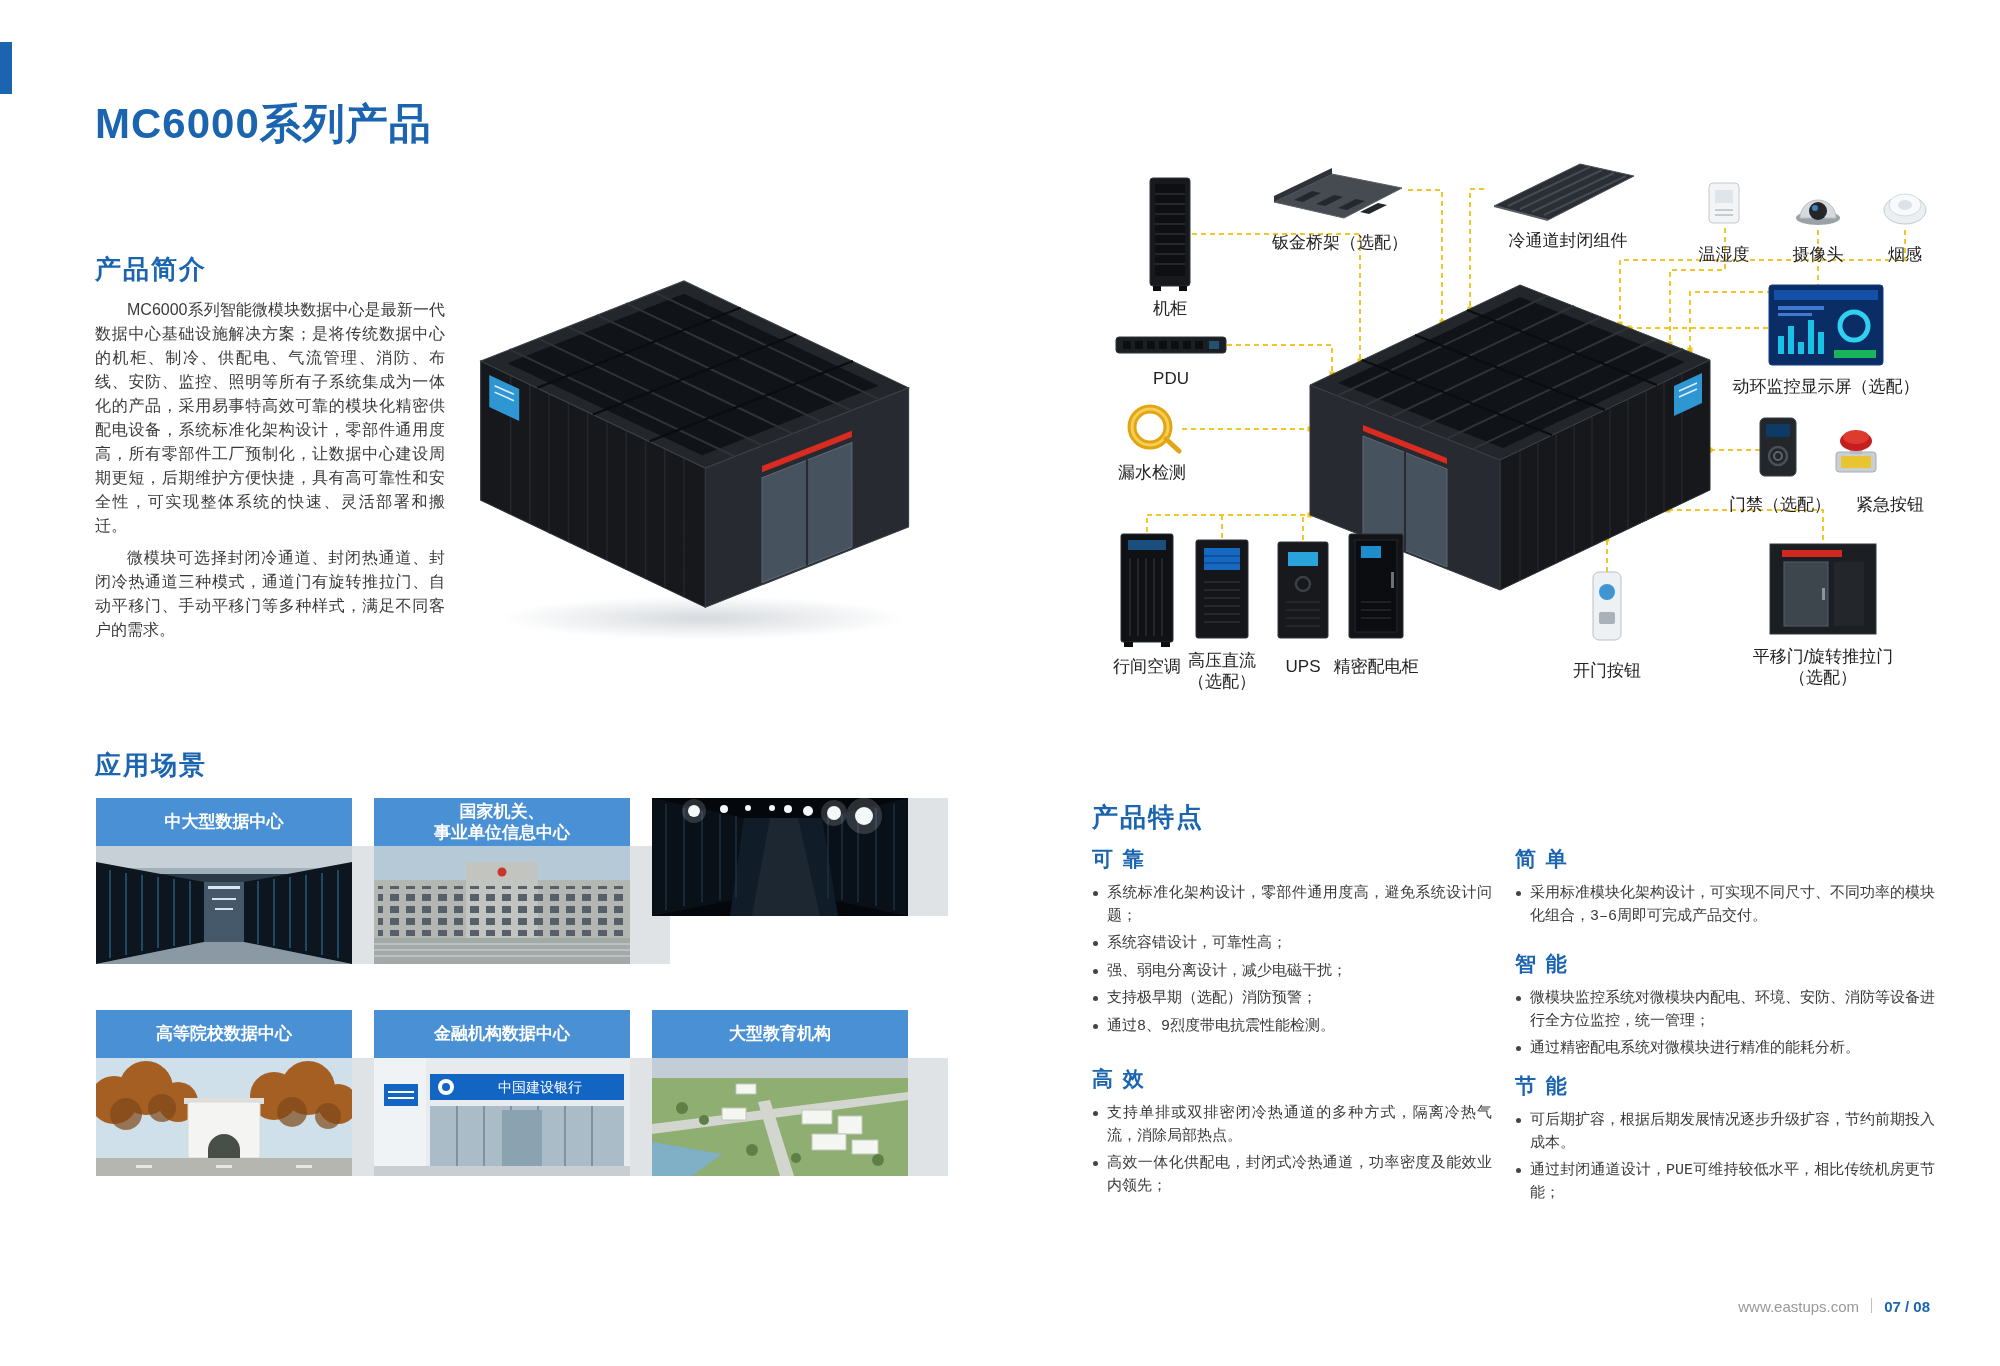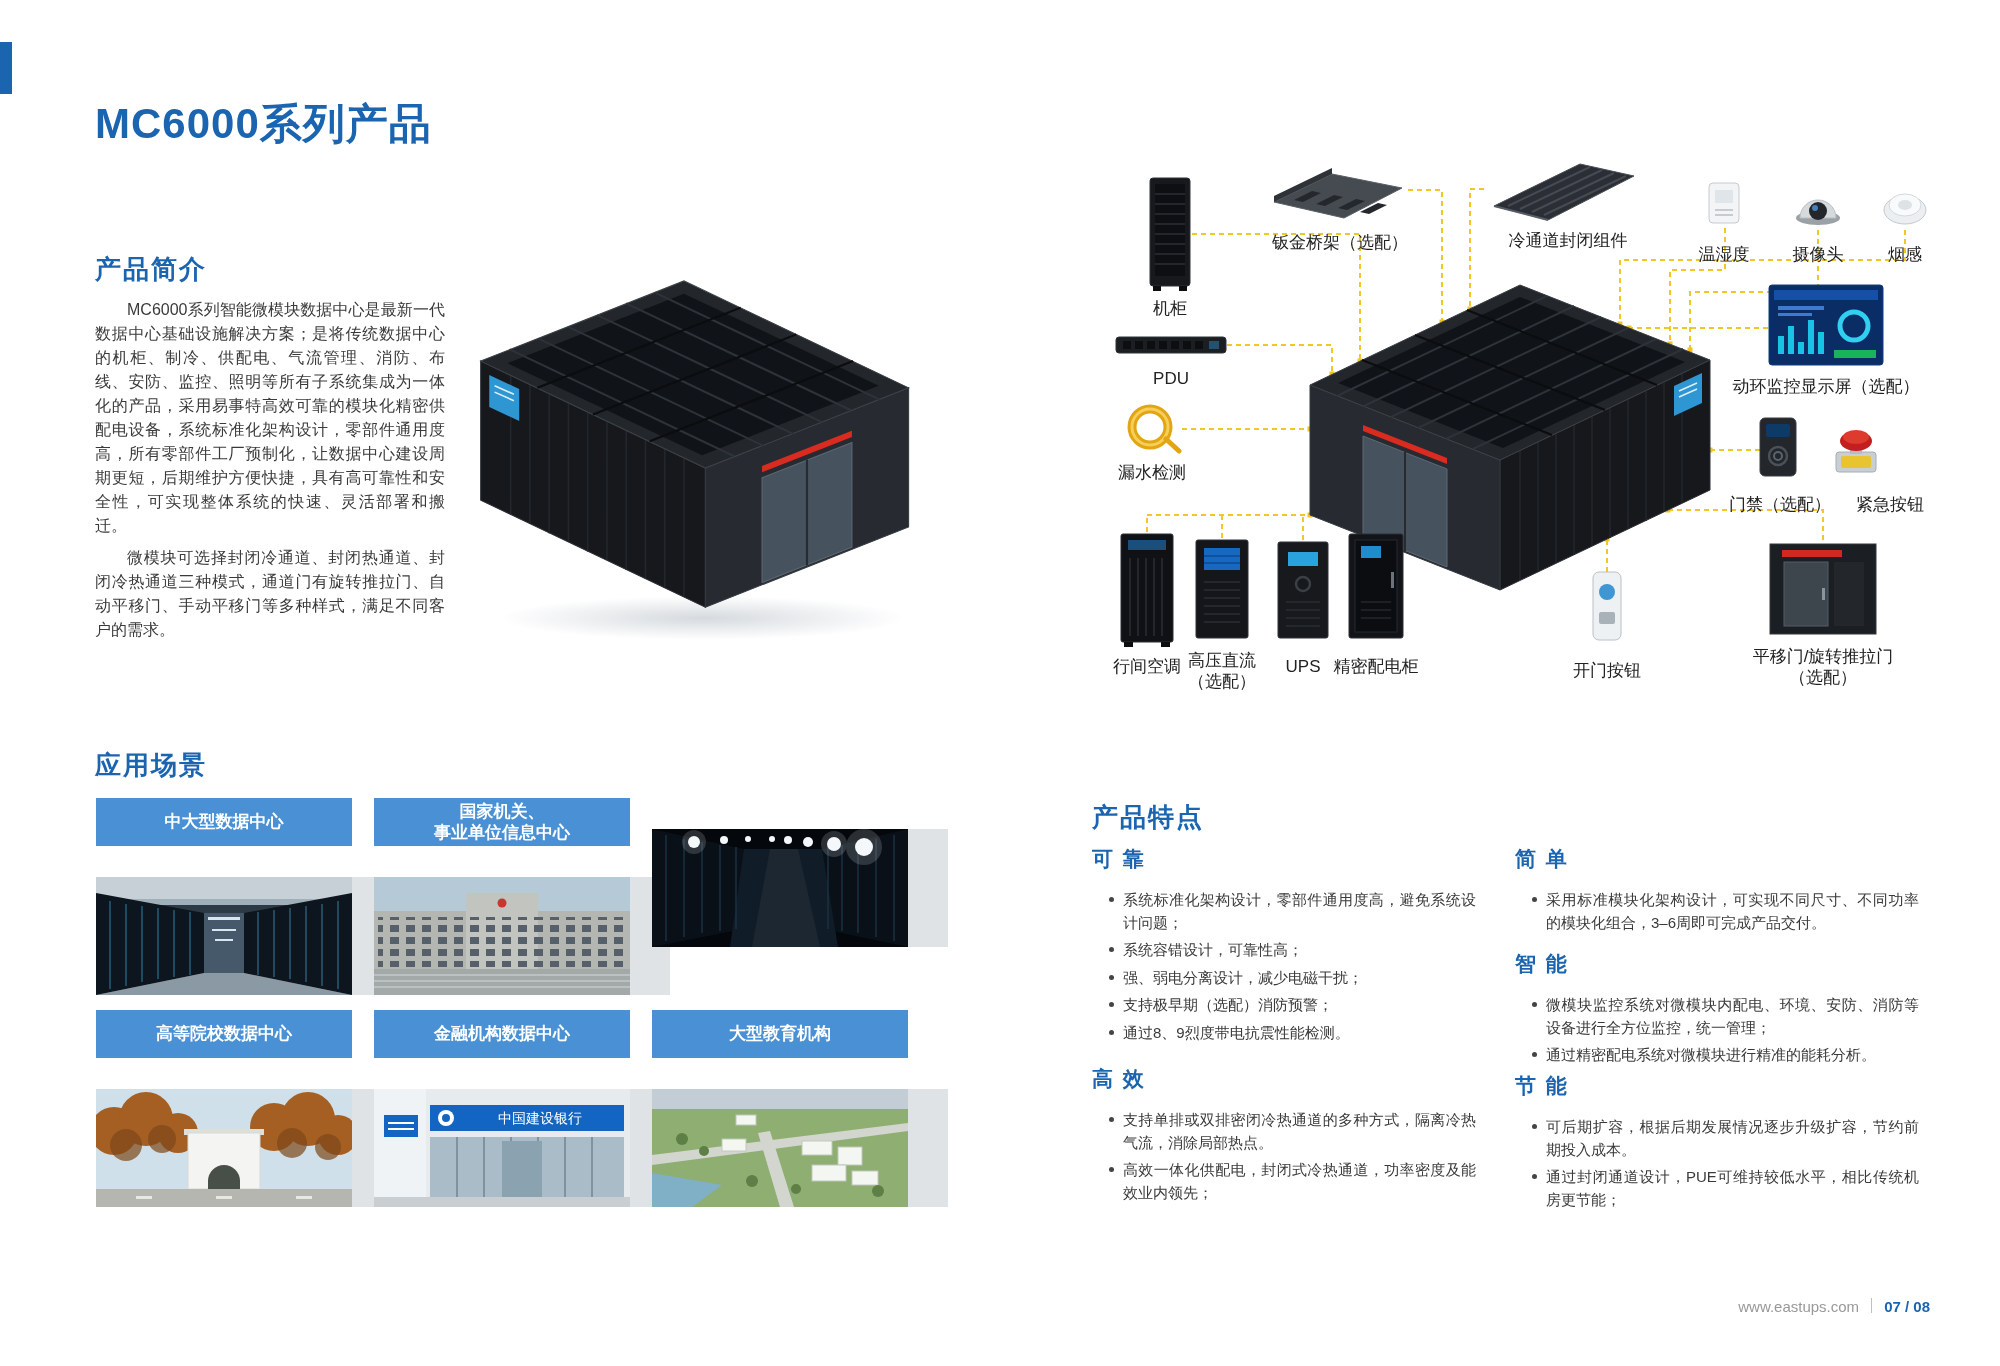--- a/index.html
+++ b/index.html
@@ -19,25 +19,25 @@
   .diagram{position:absolute;left:1060px;top:120px;width:900px;height:640px;}
   .diagram .comp{position:absolute;}
   .diagram-label{position:absolute;font-size:17px;color:#222;text-align:center;line-height:1.25;}
   .diagram-label .sub{display:block;}
   .connectors{position:absolute;left:0;top:0;width:900px;height:640px;}
   .module-central{position:absolute;left:230px;top:125px;width:430px;height:370px;}
   
   .card{position:absolute;width:256px;background:#fff;}
   .card-header{height:48px;background:#4a90d4;color:#fff;font-size:17px;font-weight:bold;
     display:flex;flex-direction:column;justify-content:center;align-items:center;line-height:1.25;text-align:center;}
-  .card-img{width:296px;height:118px;overflow:hidden;background:#dfe3e6;margin-top:31px;}
+  .card-img{width:296px;height:118px;overflow:hidden;background:#dfe3e6;}
   
   .feat-group{position:absolute;}
   .feat-title{font-size:21px;font-weight:bold;color:#1a64b0;margin-bottom:10px;letter-spacing:2px;}
-  .feat-list{list-style:none;margin:16px;padding:0;}
+  .feat-list{list-style:none;margin:0;padding:0;font-family:Liberation Mono, monospace;}
   .feat-list li{position:relative;padding-left:15px;font-size:15px;line-height:1.5;color:#3a3a3a;margin-bottom:5px;text-align:justify;}
   .feat-list li::before{content:"";position:absolute;left:1px;top:8px;width:5px;height:5px;border-radius:50%;background:#444;}
   
   .footer{position:absolute;top:1298px;right:70px;font-size:15px;color:#999;display:flex;align-items:flex-start;}
   .footer .divider{display:inline-block;width:1px;height:15px;background:#bfbfbf;margin:0 12px;}
   .footer .pageno{color:#1a64b0;font-weight:bold;}
 </style>
 </head>
 <body>
 

